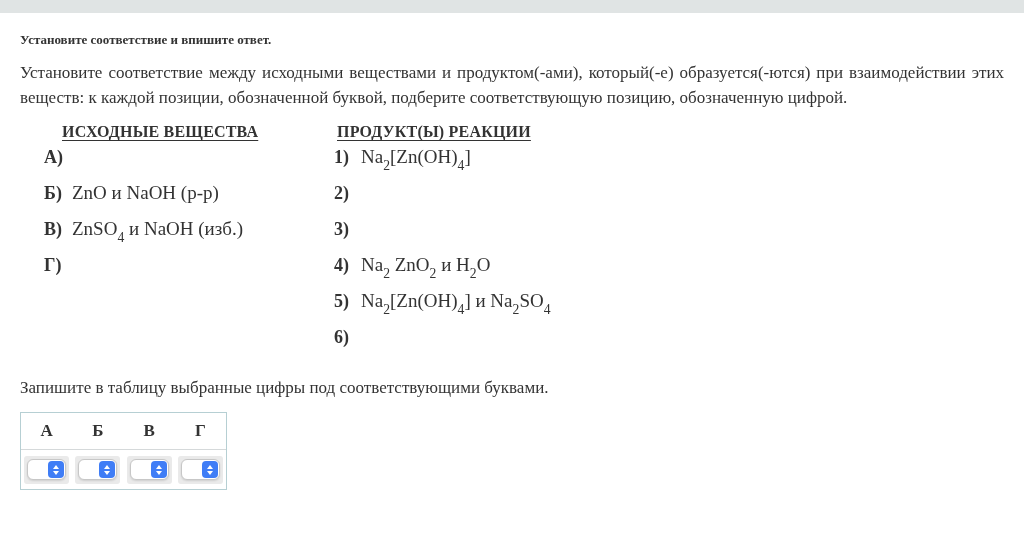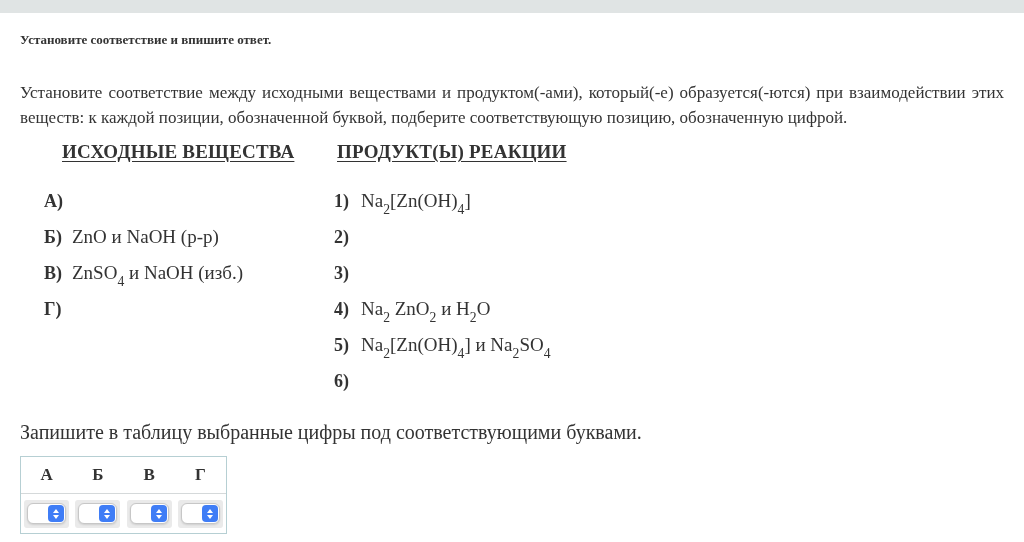--- a/index.html
+++ b/index.html
@@ -5,35 +5,35 @@
   :root{
     --top-bar:#e0e4e4; --text:#333333; --table-border:#b6cfd3;
     --row-divider:#d5d9da; --cell-bg:#eaeaea; --stepper-blue:#3f7df6;
   }
   *{box-sizing:border-box; margin:0; padding:0;}
   html,body{width:1024px; height:542px; overflow:hidden; background:#ffffff;
     font-family:"Liberation Serif","DejaVu Serif",serif; color:var(--text);}
   .topbar{width:100%; height:13px; background:var(--top-bar);}
   .content{padding:0 20px;}
   h1.q-title{font-size:13px; font-weight:bold; margin-top:17px; line-height:20px;}
-  p.instruction{margin-top:30px; font-size:17px; line-height:25px; text-align:justify; width:984px;}
+  p.instruction{margin-top:10px; font-size:17px; line-height:25px; text-align:justify; width:984px;}
   .match{display:flex; margin-top:12px;}
   .col-left{width:314px; flex:0 0 314px;}
   .col-right{flex:1;}
-  .col-header{font-size:19px; font-weight:bold; text-decoration:underline;
-    text-underline-offset:3px; line-height:20px; margin-bottom:28px; letter-spacing:.2px;}
+  .col-header{font-size:16px; font-weight:bold; text-decoration:underline;
+    text-underline-offset:3px; line-height:20px; margin-bottom:4px; letter-spacing:.2px;}
   .col-left .col-header{margin-left:42px;}
   .col-right .col-header{margin-left:3px;font-family:Liberation Serif, serif;}
   .item{display:flex; align-items:baseline; line-height:22px; margin-bottom:14px;}
   .col-left .item{margin-left:24px;}
   .item .lbl{font-size:18px; font-weight:bold; width:28px; flex:0 0 28px;}
   .col-right .item .lbl{width:27px; flex:0 0 27px;}
   .item .formula{font-size:19px; white-space:nowrap;}
   .formula sub{font-size:.72em; line-height:0; position:relative; bottom:-.18em;}
-  p.write{margin-top:15px; font-size:20px; line-height:22px;}
+  p.write{margin-top:15px; font-size:17px; line-height:22px;}
   .answer-table{margin-top:13px; width:207px; border:1px solid var(--table-border); background:#fff;}
   .thead{display:flex; height:37px; border-bottom:1px solid var(--row-divider);}
   .thead .th{flex:1; display:flex; align-items:center; justify-content:center;
     font-size:17px; font-weight:bold;}
   .trow{display:flex; height:39px;}
   .trow .td{flex:1; display:flex; align-items:center; justify-content:center;}
   .pad{width:45px; height:28px; background:var(--cell-bg); border-radius:3px;
     display:flex; align-items:center; justify-content:center;}
   .pill{position:relative; width:39px; height:21px; background:#ffffff;
     border:1px solid #c7c7c7; border-radius:6px; cursor:pointer;

